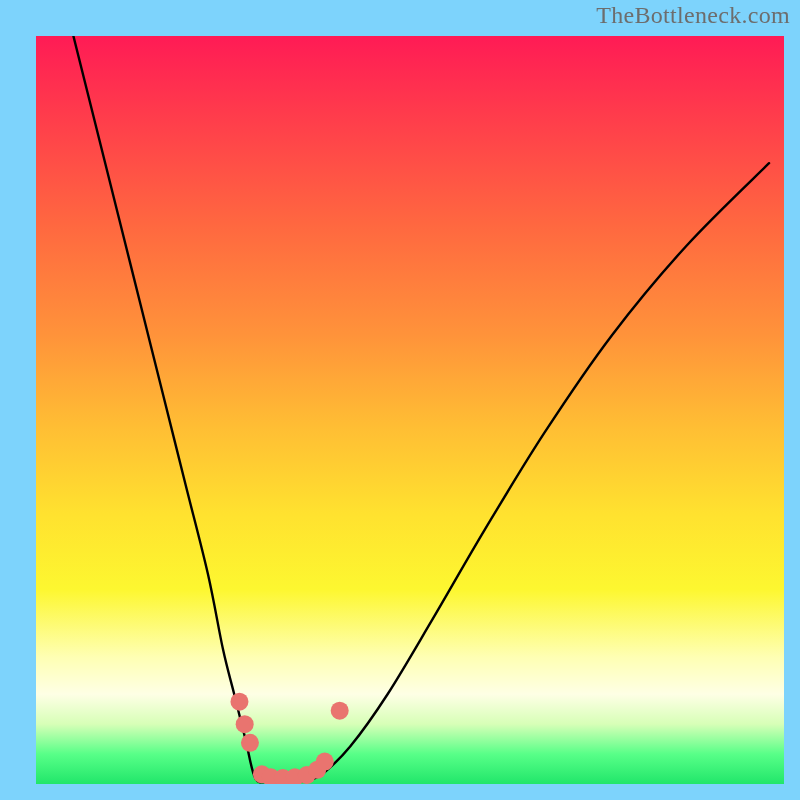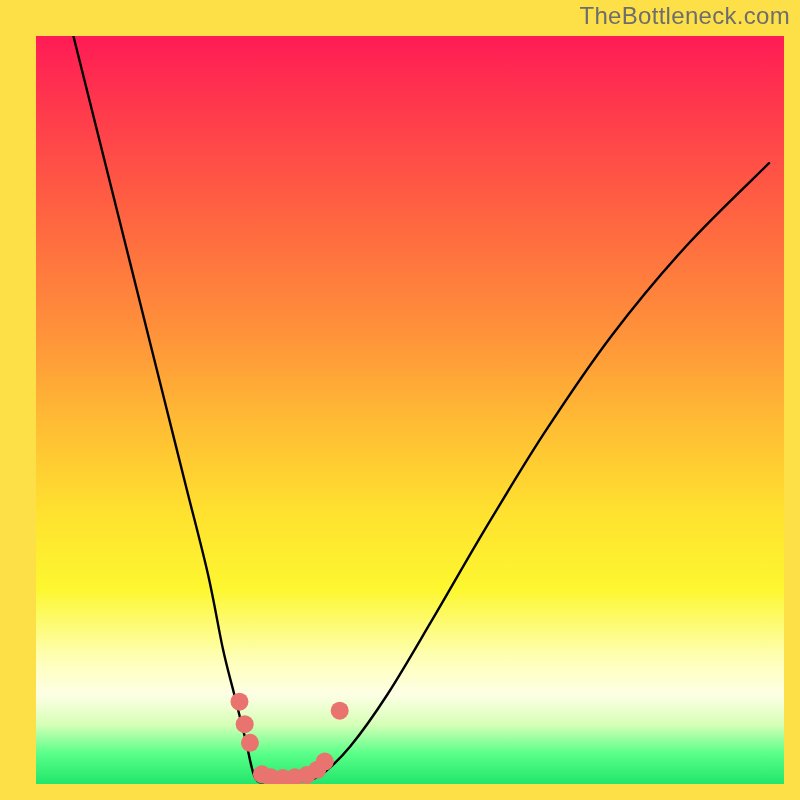--- a/index.html
+++ b/index.html
@@ -8,21 +8,22 @@
     width: 800px;
     height: 800px;
     background: #000;
     overflow: hidden;
     font-family: Arial, Helvetica, sans-serif;
   }
   .frame {
     position: relative;
     width: 800px;
     height: 800px;
-    background: #fde047;
+    background: #7dd3fc;
+    font-family: Liberation Serif, serif;
   }
   .watermark {
     position: absolute;
     top: 2px;
     right: 10px;
     color: #6d6d6d;
     font-size: 24px;
     font-weight: 500;
     letter-spacing: 0.3px;
     z-index: 20;

